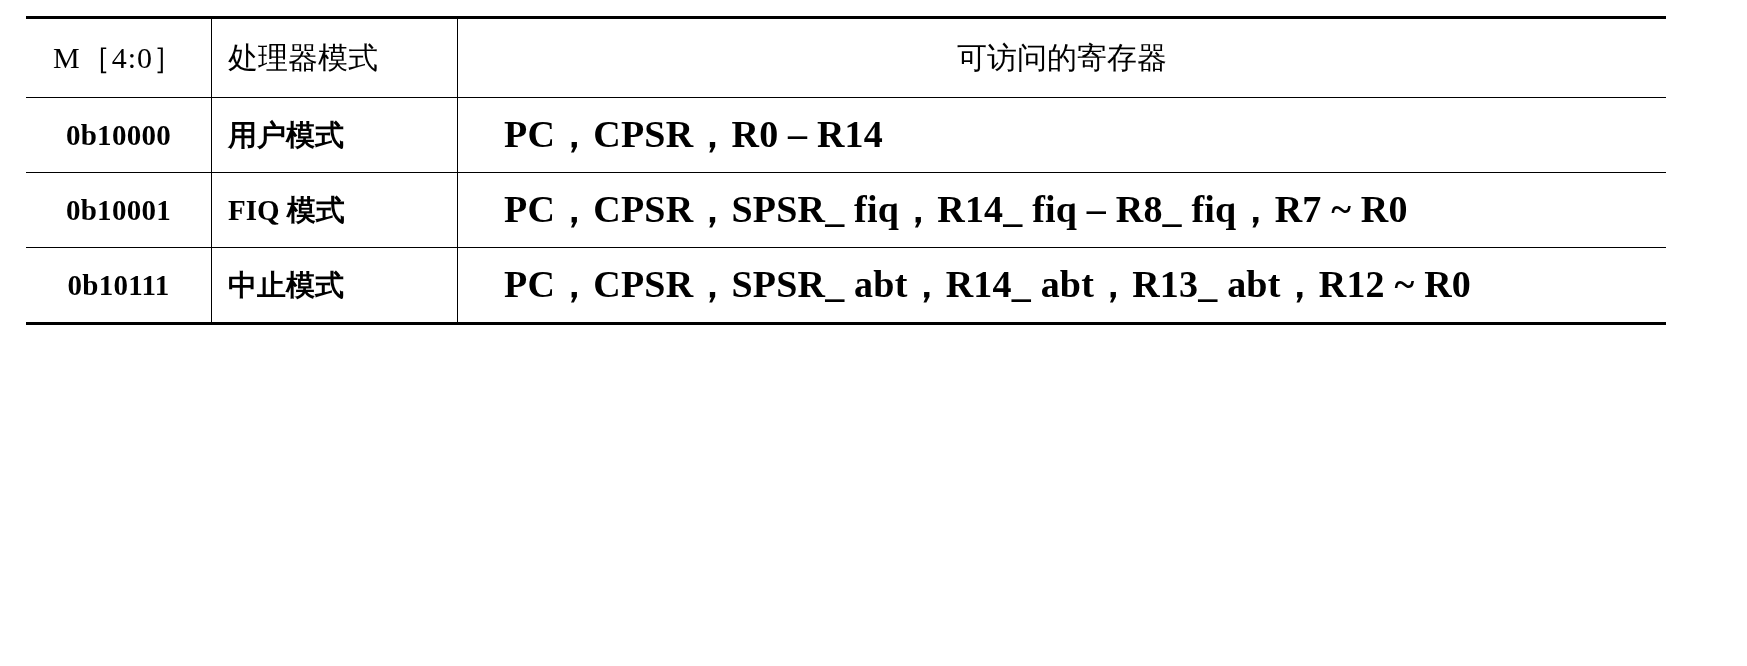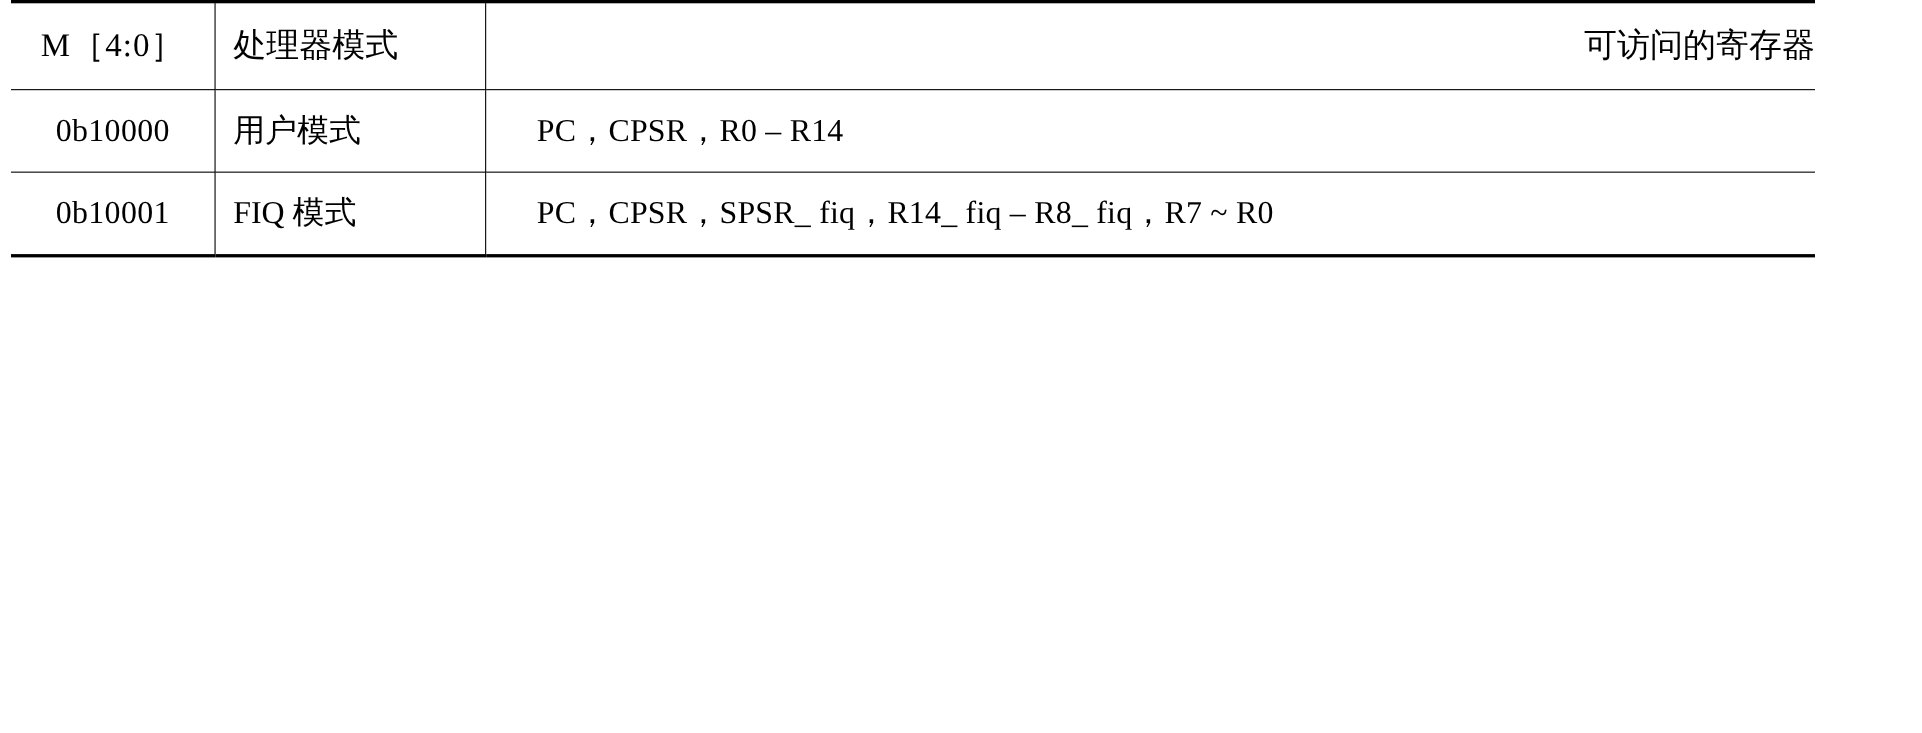--- a/index.html
+++ b/index.html
@@ -8,21 +8,21 @@
     background: #ffffff;
   }
   body {
     width: 1747px;
     height: 666px;
     font-family: "Liberation Serif", "DejaVu Serif", serif;
     color: #000000;
     overflow: hidden;
   }
   .table-wrap {
-    padding: 0;
+    padding: 16px;
     margin: 0;
   }
   table.mode-table {
     border-collapse: collapse;
     width: 1640px;
     margin-left: 10px;
     table-layout: fixed;
   }
   table.mode-table tr.header-row {
     border-top: 3px solid #000;
@@ -53,35 +53,36 @@
     line-height: 1.2;
   }
   .col-regs .cell-inner {
     padding-left: 46px;
   }
   .header-row td {
     height: 78px;
     font-size: 30px;
   }
   .header-row .col-regs .cell-inner {
-    text-align: right;
+    text-align: center;
     padding-left: 0;
     padding-right: 0;
   }
   .body-row td {
     height: 74px;
     font-size: 29px;
+    font-weight: bold;
   }
   .mono-ish {
     font-family: "Liberation Serif", "DejaVu Serif", serif;
     letter-spacing: 0.3px;
   }
   .regs-text {
     white-space: nowrap;
-    font-size: 29px;
+    font-size: 38px;
     letter-spacing: 0.2px;
   }
   .hdr-m {
     letter-spacing: 1px;
   }
 </style>
 </head>
 <body>
 
 <div class="table-wrap">
@@ -118,17 +119,28 @@
         <td class="col-modename">
           <div class="cell-inner">FIQ 模式</div>
         </td>
         <td class="col-regs">
           <div class="cell-inner regs-text">PC，CPSR，SPSR_ fiq，R14_ fiq – R8_ fiq，R7 ~ R0</div>
         </td>
       </tr>
 
 
 
+      <tr class="body-row">
+        <td class="col-mbits">
+          <div class="cell-inner mono-ish">0b10111</div>
+        </td>
+        <td class="col-modename">
+          <div class="cell-inner">中止模式</div>
+        </td>
+        <td class="col-regs">
+          <div class="cell-inner regs-text">PC，CPSR，SPSR_ abt，R14_ abt，R13_ abt，R12 ~ R0</div>
+        </td>
+      </tr>
 
 
     </tbody>
   </table>
 </div>
 
 </body></html>

